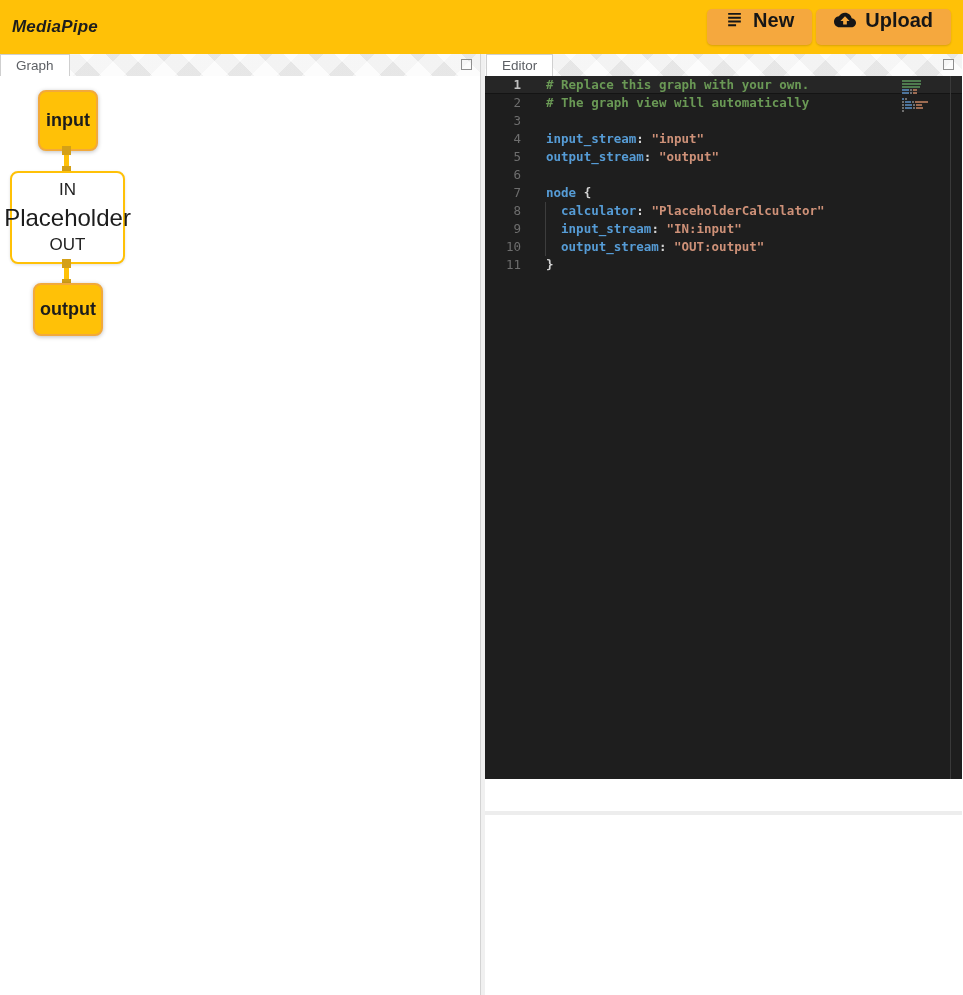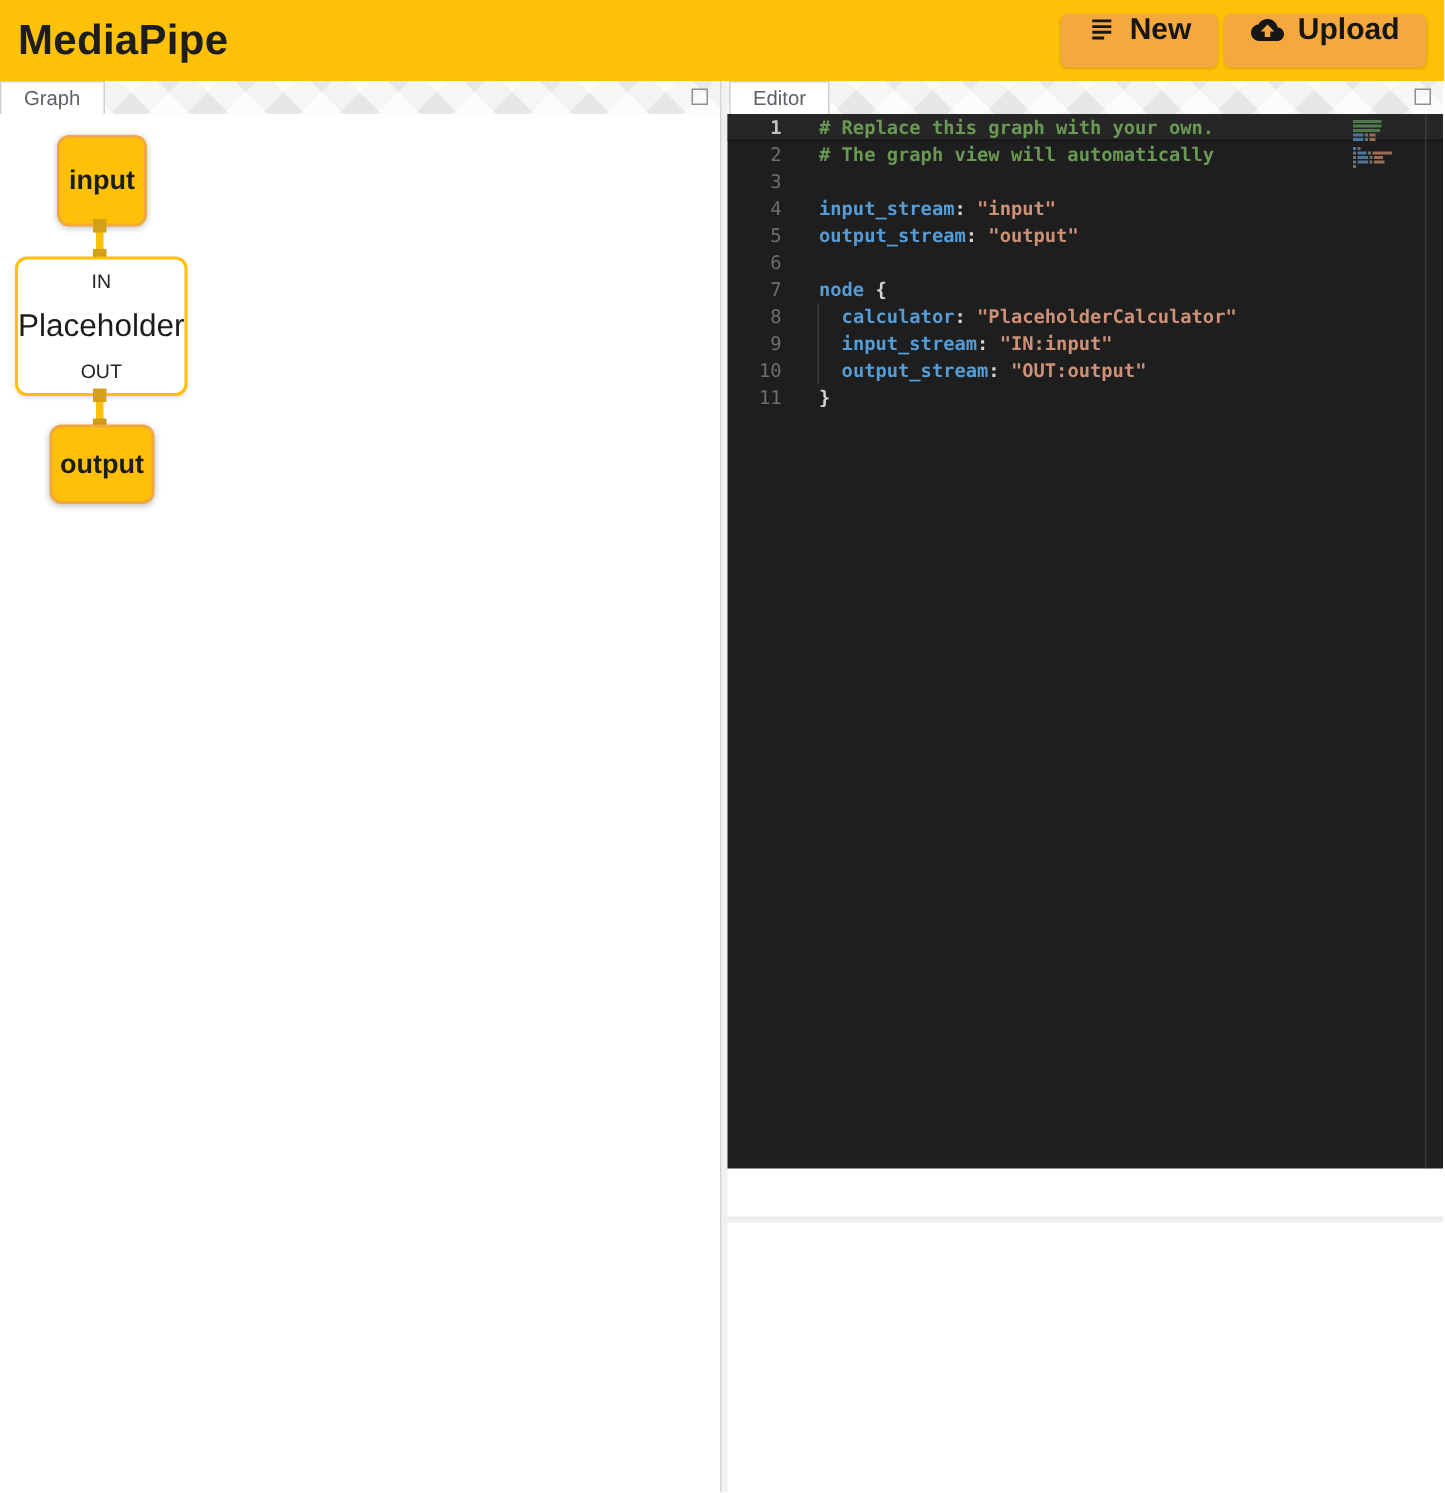--- a/index.html
+++ b/index.html
@@ -2,21 +2,21 @@
 <html style="--header_bg: #FFC107; --button_bg: #F5A83E; --node_fill: #FFC107; --node_border: #F2A93B; --port_sq: #D4A017; --editor_bg: #1E1E1E; --tok_comment: #6A9955; --tok_key: #569CD6; --tok_string: #CE9178; --tok_punct: #D4D4D4;"><head>
 <meta charset="utf-8">
 <style>
   * { margin:0; padding:0; box-sizing:border-box; }
   html,body { width:963px; height:995px; overflow:hidden; background:#fff;
               font-family:"Liberation Sans", sans-serif; }
 
   
   .app-header { height:54px; background:var(--header_bg); display:flex;
                 align-items:center; padding:0 12px; }
-  .app-title { font-size:28px; font-weight:bold; color:#1d1d1d; letter-spacing:.2px; }
+  .app-title { font-size:17px; font-weight:bold; color:#1d1d1d; letter-spacing:.2px;font-style:italic; }
   .header-spacer { flex:1; }
   .hbtn { display:inline-flex; align-items:flex-start; gap:9px; background:var(--button_bg);
           border:none; border-radius:5px; height:36px; padding:0 18px; margin-left:4px;
           font-family:"Liberation Sans", sans-serif;
           font-size:20px; font-weight:bold; color:#161616; cursor:pointer;
           box-shadow:0 1px 2px rgba(0,0,0,.15); }
   .hbtn svg { display:block; }
 
   
   .main { display:flex; height:941px; }
@@ -43,22 +43,22 @@
   
   .graph-canvas { position:absolute; left:0; top:0; right:0; bottom:0; }
   .gnode { position:absolute; display:flex; align-items:center; justify-content:center;
            cursor:pointer; }
   .gnode.filled { background:var(--node_fill); border:2px solid var(--node_border);
                   border-radius:8px; box-shadow:0 1px 4px rgba(0,0,0,.25);
                   font-size:18px; font-weight:bold; color:#1c1c1c; }
   .gnode.hollow { background:#fff; border:2px solid var(--node_fill); border-radius:8px;
                   box-shadow:0 1px 3px rgba(0,0,0,.12);
                   flex-direction:column; justify-content:space-between; padding:7px 0; }
-  .gnode .port-label { font-size:13px; color:#222; }
-  .gnode .node-title { font-size:21px; font-weight:500; color:#1c1c1c; }
+  .gnode .port-label { font-size:17px; color:#222; }
+  .gnode .node-title { font-size:24px; font-weight:500; color:#1c1c1c; }
   .edge { position:absolute; width:5px; background:var(--node_fill); cursor:pointer; }
   .portsq { position:absolute; width:9px; height:9px; background:var(--port_sq); }
 
   
   .editor { position:absolute; left:0; top:22px; right:0; bottom:0;
             background:var(--editor_bg); overflow:hidden;
             font-family:"DejaVu Sans Mono", monospace; font-size:12.5px; font-weight:bold; }
   .code-line { display:flex; height:18px; line-height:18px; white-space:pre; position:relative; }
   .code-line.active { background:#262626; border-bottom:1px solid #141414; }
   .ln { width:36px; text-align:right; color:#6e6e6e; flex:none; font-weight:normal; }

